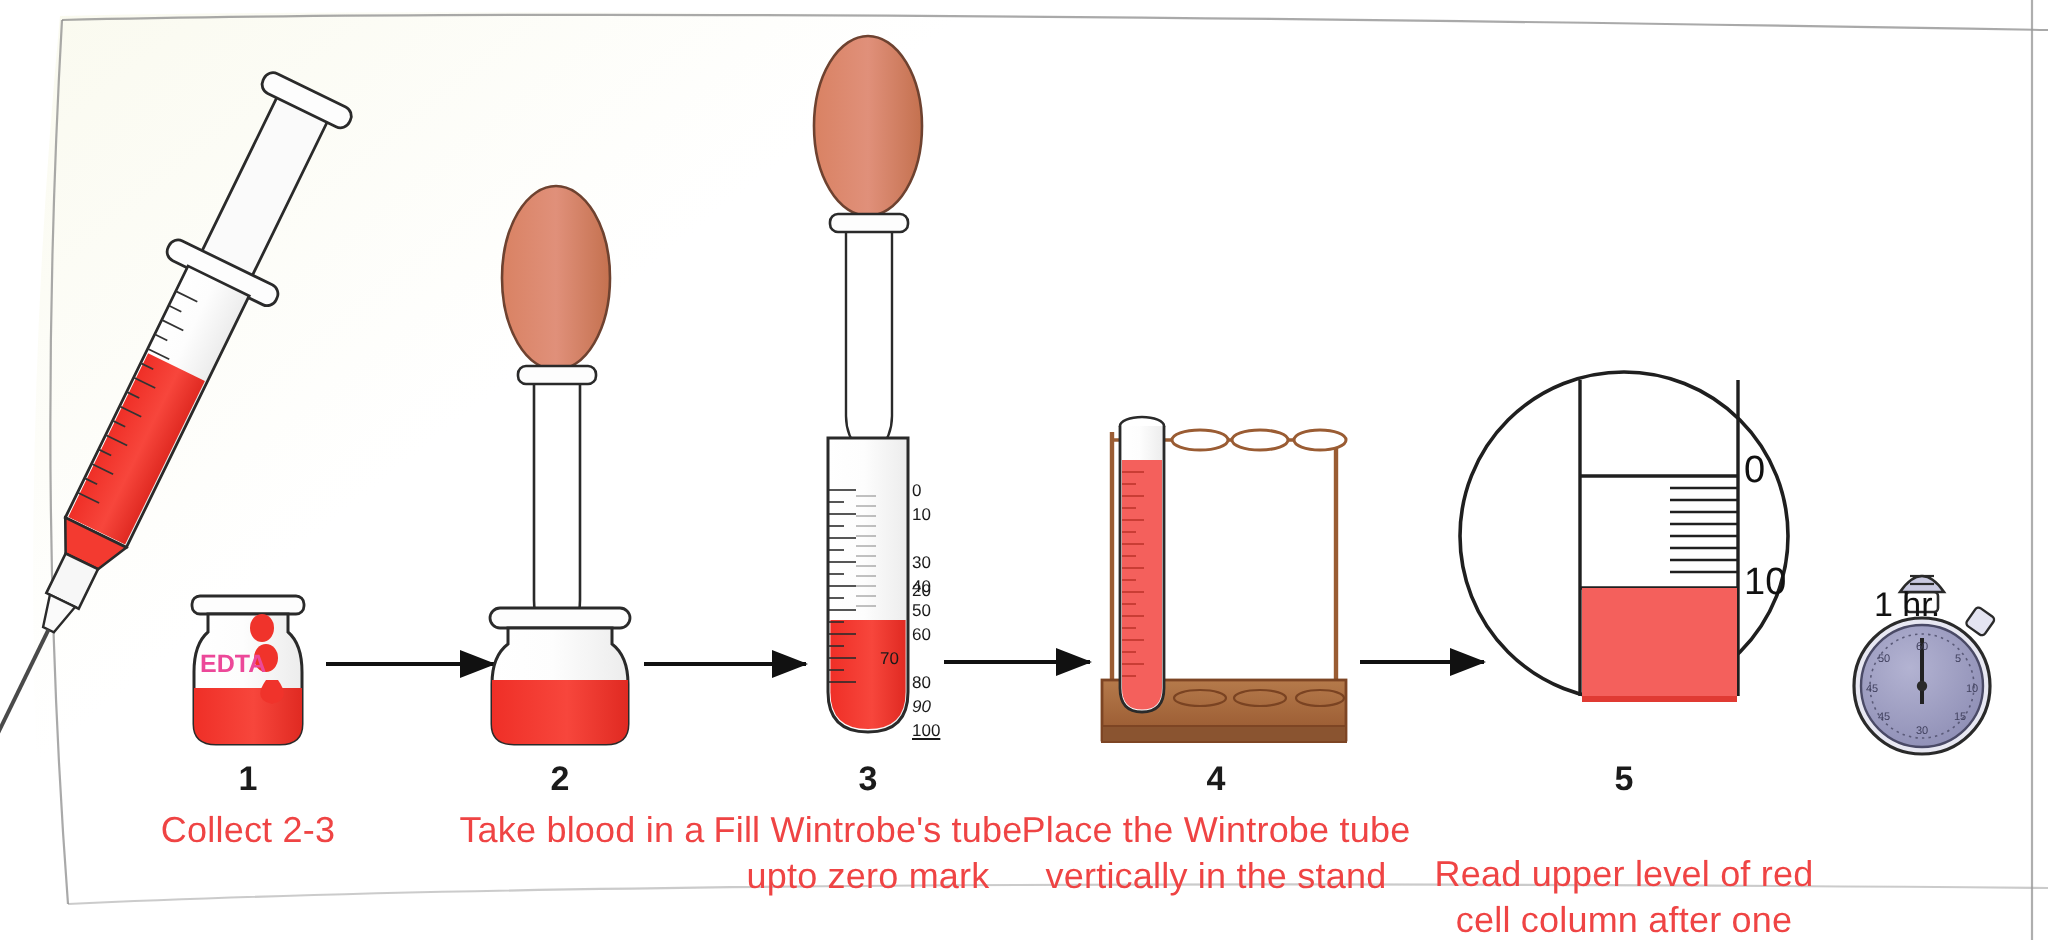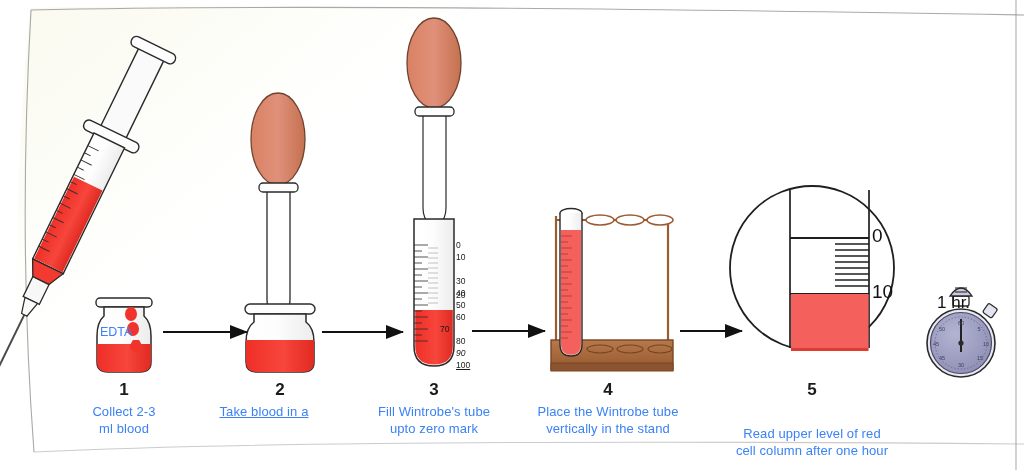--- a/index.html
+++ b/index.html
@@ -27,22 +27,22 @@
     font-family: "Liberation Sans", sans-serif;
     font-size: 17px;
     font-weight: bold;
     color: #1b1b1b;
     text-align: center;
     width: 160px;
   }
   .cap-txt {
     position: absolute;
     font-family: "Liberation Sans", sans-serif;
-    font-size: 13px;
-    color: #3b82f6;
+    font-size: 18px;
+    color: #ef4444;
     text-align: center;
     width: 200px;
     line-height: 1.28;
     letter-spacing: 0.1px;
   }
   .scale-lbl {
     position: absolute;
     font-family: "Liberation Sans", sans-serif;
     font-size: 8.5px;
     color: #1a1a1a;
@@ -53,22 +53,23 @@
     position: absolute;
     font-family: "Liberation Sans", sans-serif;
     font-size: 19px;
     color: #111111;
     white-space: nowrap;
   }
   .edta-lbl {
     position: absolute;
     font-family: "Liberation Sans", sans-serif;
     font-size: 12.5px;
-    color: #3b82f6;
+    color: #ec4899;
     white-space: nowrap;
+    font-weight: bold;
   }
   .hr-lbl {
     position: absolute;
     font-family: "Liberation Sans", sans-serif;
     font-size: 17px;
     color: #111111;
     white-space: nowrap;
     margin-top: 43px;
   }
 </style>
@@ -376,23 +377,22 @@
   <div class="hr-lbl" style="left:937px; top:250px;">1 hr.</div>
 
   <div class="cap-num" style="left:44px;  top:380px;">1</div>
   <div class="cap-num" style="left:200px; top:380px;">2</div>
   <div class="cap-num" style="left:354px; top:380px;">3</div>
   <div class="cap-num" style="left:528px; top:380px;">4</div>
   <div class="cap-num" style="left:732px; top:380px;">5</div>
 
   <div class="cap-txt" style="left:24px;  top:404px;">
     <div>Collect 2-3</div>
-    <div>ml blood</div>
-  </div>
-  <div class="cap-txt" style="left:164px; top:404px;text-decoration:underline;">
+  </div>
+  <div class="cap-txt" style="left:191px; top:404px;">
     <div>Take blood in a</div>
   </div>
   <div class="cap-txt" style="left:334px; top:404px;">
     <div>Fill Wintrobe's tube</div>
     <div>upto zero mark</div>
   </div>
   <div class="cap-txt" style="left:508px; top:404px;">
     <div>Place the Wintrobe tube</div>
     <div>vertically in the stand</div>
   </div>

